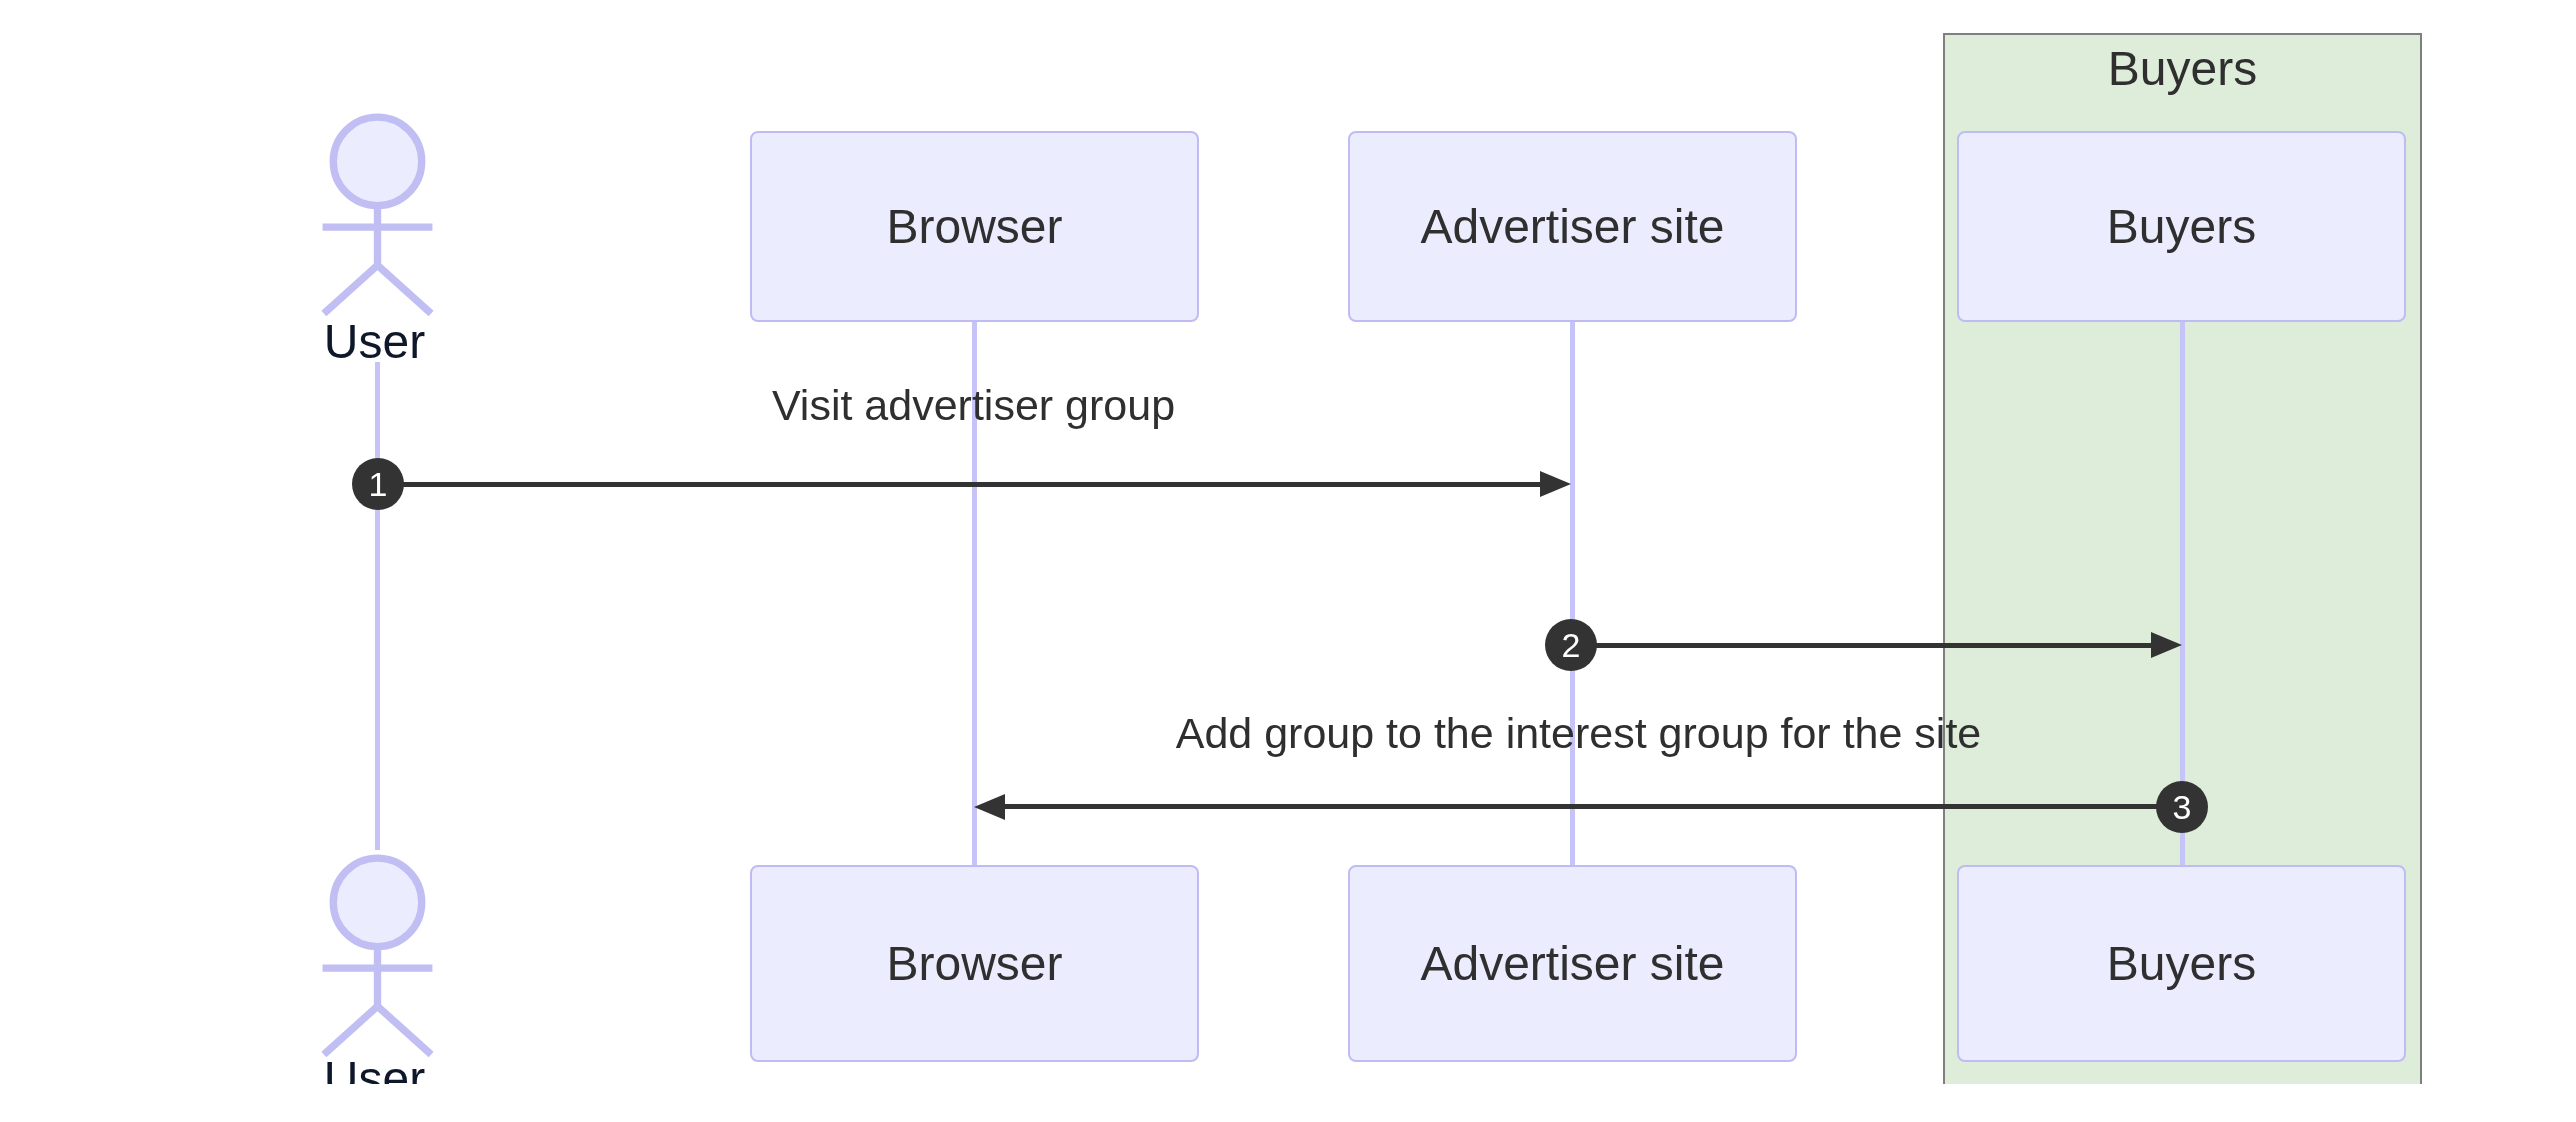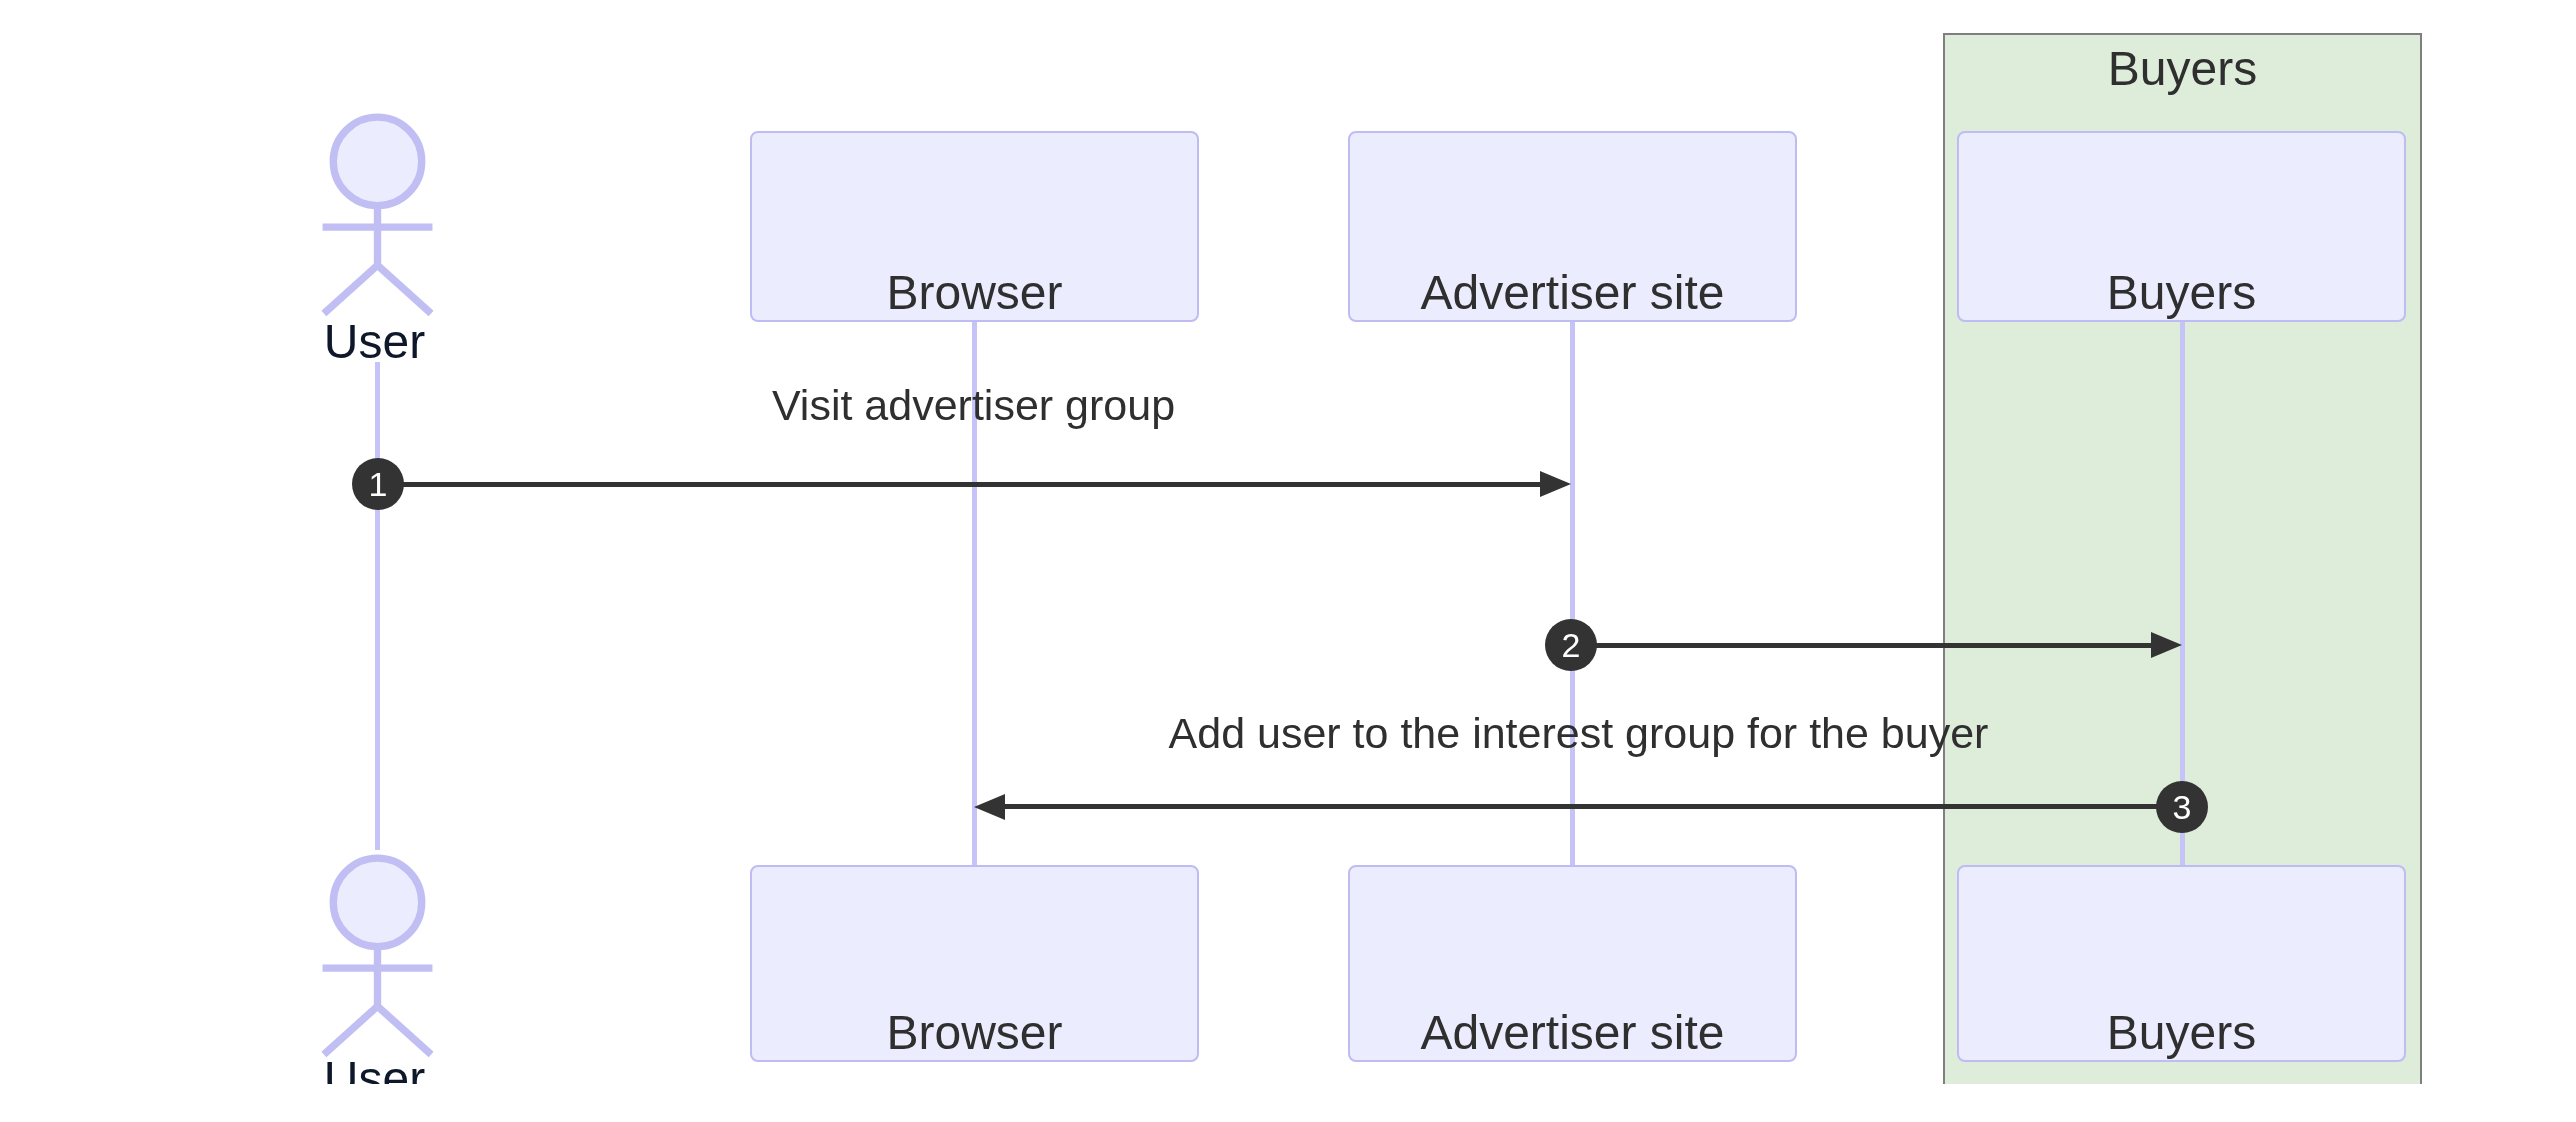--- a/index.html
+++ b/index.html
@@ -49,21 +49,21 @@
   #lifeline-buyers     { left: 2180px; top: 322px; height: 543px; }
   
   .pbox {
     position: absolute;
     width: 449px;
     background: #ececff;
     border: 2.7px solid #bebcf3;
     border-radius: 8px;
     box-sizing: border-box;
     display: flex;
-    align-items: flex-end;
+    align-items: center;
     justify-content: center;
     font-size: 48px;
     color: #2f2f2f;
     z-index: 3;
   }
   .pbox.top    { top: 131px;  height: 191px; }
   .pbox.bottom { top: 865px; height: 197px; }
   #box-browser-top,    #box-browser-bottom    { left: 750px; }
   #box-advertiser-top, #box-advertiser-bottom { left: 1348px; }
   #box-buyers-top,     #box-buyers-bottom     { left: 1957px; }
@@ -194,21 +194,21 @@
   <div class="seq-badge" id="msg1-badge">
     <span>1</span>
   </div>
 
   <div class="msg-line" id="msg2-line"></div>
   <div class="arrowhead right" id="msg2-arrowhead"></div>
   <div class="seq-badge" id="msg2-badge">
     <span>2</span>
   </div>
 
-  <div class="msg-label" id="msg3-label">Add user to the interest group for the buyer</div>
+  <div class="msg-label" id="msg3-label">Add group to the interest group for the site</div>
   <div class="msg-line" id="msg3-line"></div>
   <div class="arrowhead left" id="msg3-arrowhead"></div>
   <div class="seq-badge" id="msg3-badge">
     <span>3</span>
   </div>
 
 </div>
 
 
 </body></html>

